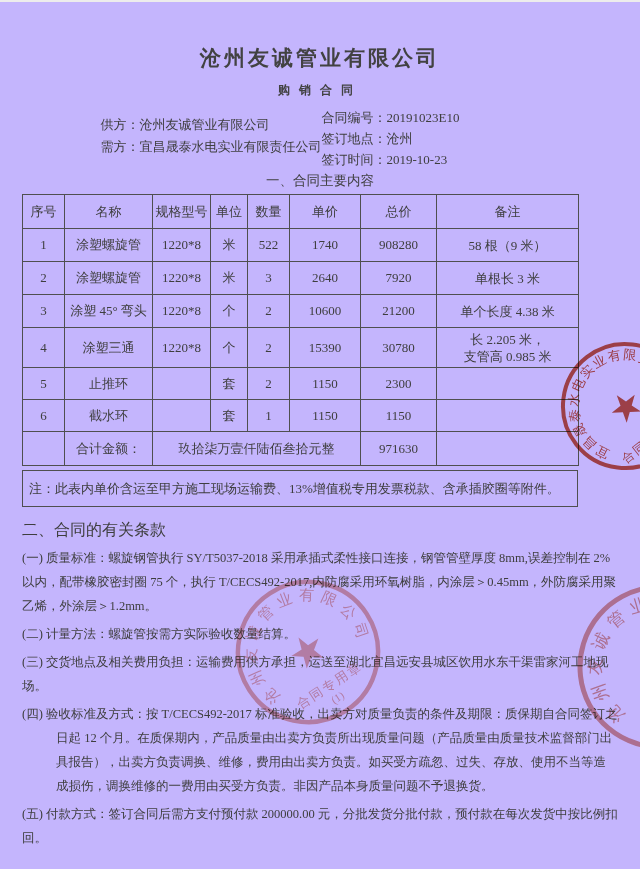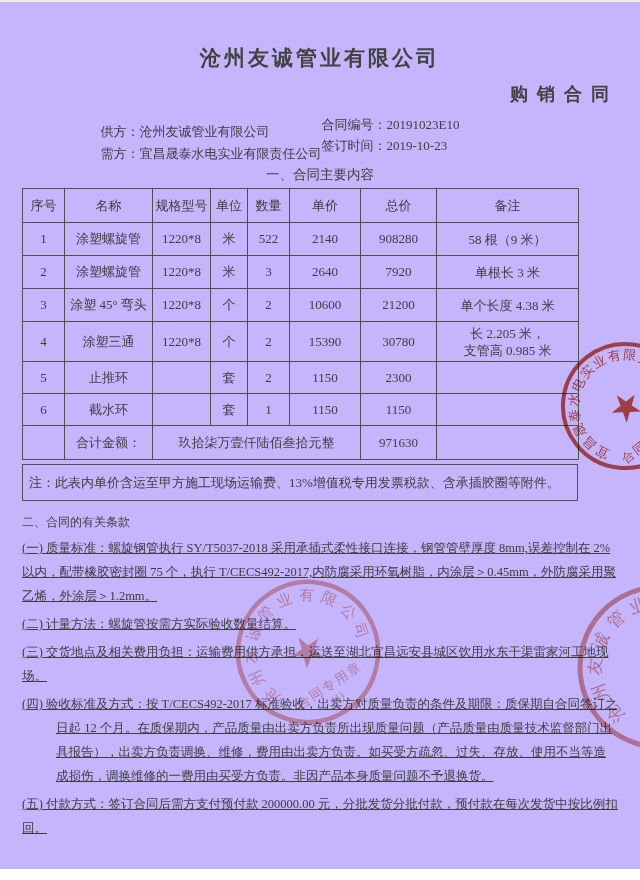--- a/index.html
+++ b/index.html
@@ -5,41 +5,41 @@
   html,body{margin:0;padding:0;background:#ffffff;}
   .page{
     position:relative;width:640px;height:869px;overflow:hidden;
     background:#c4b5fd;border-top:2px solid #ededec;box-sizing:border-box;
     font-family:"Liberation Serif","DejaVu Serif",serif;
     color:#3e3e3e;font-size:13px;
   }
   .content{padding:0 22px;}
   .company-title{margin:0;padding-top:42px;text-align:center;font-size:21px;font-weight:600;
     letter-spacing:3px;color:#424242;}
-  .doc-title{margin:10px 0 0 0;text-align:right;font-size:18px;font-weight:600;
+  .doc-title{margin:10px 0 0 0;text-align:center;font-size:12px;font-weight:600;
     letter-spacing:9px;color:#424242;}
   .parties{display:flex;justify-content:center;margin-top:8px;}
   .parties .left{line-height:20px;}
   .supplier-line{margin-top:8px;}
   .buyer-line{margin-top:2px;}
   .parties .right{width:218px;line-height:21px;}
   .sec-title{font-size:13.5px;margin-top:2px;text-align:center;}
   table.items{margin-top:4px;border-collapse:collapse;width:556px;table-layout:fixed;padding-left:20px;}
   table.items th,table.items td{
     border:1px solid #4f4f4f;text-align:center;vertical-align:middle;
     font-weight:normal;font-size:13px;padding:1px 2px;color:#3e3e3e;
     overflow:hidden;
   }
   .cell-remark{white-space:pre-line;line-height:17px;}
   .note-box{width:556px;box-sizing:border-box;border:1px solid #4f4f4f;margin-top:4px;
     min-height:37px;display:flex;align-items:center;padding:2px 6px;font-size:13px;}
   .attachment-line{margin-top:11px;font-size:13px;}
-  .sec2-title{font-size:12px;margin-top:13px;}
+  .sec2-title{font-size:16px;margin-top:13px;}
   .clauses{margin-top:5px;}
-  .clauses p{margin:0 0 4px 0;line-height:24px;font-size:12.5px;text-decoration:underline;}
+  .clauses p{margin:0 0 4px 0;line-height:24px;font-size:12.5px;}
   .clauses p.hang{padding-left:34px;text-indent:-34px;}
   
   .stamp{position:absolute;mix-blend-mode:multiply;pointer-events:none;}
   .stamp-buyer{left:555px;top:334px;width:140px;height:140px;opacity:.85;transform:rotate(-38deg);}
   .stamp-seller-mid{left:230px;top:572px;width:156px;height:156px;opacity:.48;transform:rotate(-33deg);}
   .stamp-seller-right{left:572px;top:577px;width:176px;height:176px;opacity:.55;transform:rotate(-28deg);}
 </style>
 </head>
 <body>
 
@@ -53,20 +53,23 @@
         <div class="supplier-line">
           <span>供方：</span><span>沧州友诚管业有限公司</span>
         </div>
         <div class="buyer-line">
           <span>需方：</span><span>宜昌晟泰水电实业有限责任公司</span>
         </div>
       </div>
       <div class="right">
         <div>
           <span>合同编号：</span><span>20191023E10</span>
+        </div>
+        <div>
+          <span>签订地点：</span><span>沧州</span>
         </div>
         <div>
           <span>签订时间：</span><span>2019-10-23</span>
         </div>
       </div>
     </div>
 
     <div class="sec-title">一、合同主要内容</div>
 
     <table class="items">
@@ -90,21 +93,21 @@
         <th>单价</th>
         <th>总价</th>
         <th>备注</th>
       </tr>
       <tr style="height:33px">
         <td>1</td>
         <td>涂塑螺旋管</td>
         <td>1220*8</td>
         <td>米</td>
         <td>522</td>
-        <td>2140</td>
+        <td>1740</td>
         <td>908280</td>
         <td class="cell-remark">58 根（9 米）</td>
       </tr>
       <tr style="height:33px">
         <td>2</td>
         <td>涂塑螺旋管</td>
         <td>1220*8</td>
         <td>米</td>
         <td>3</td>
         <td>2640</td>

